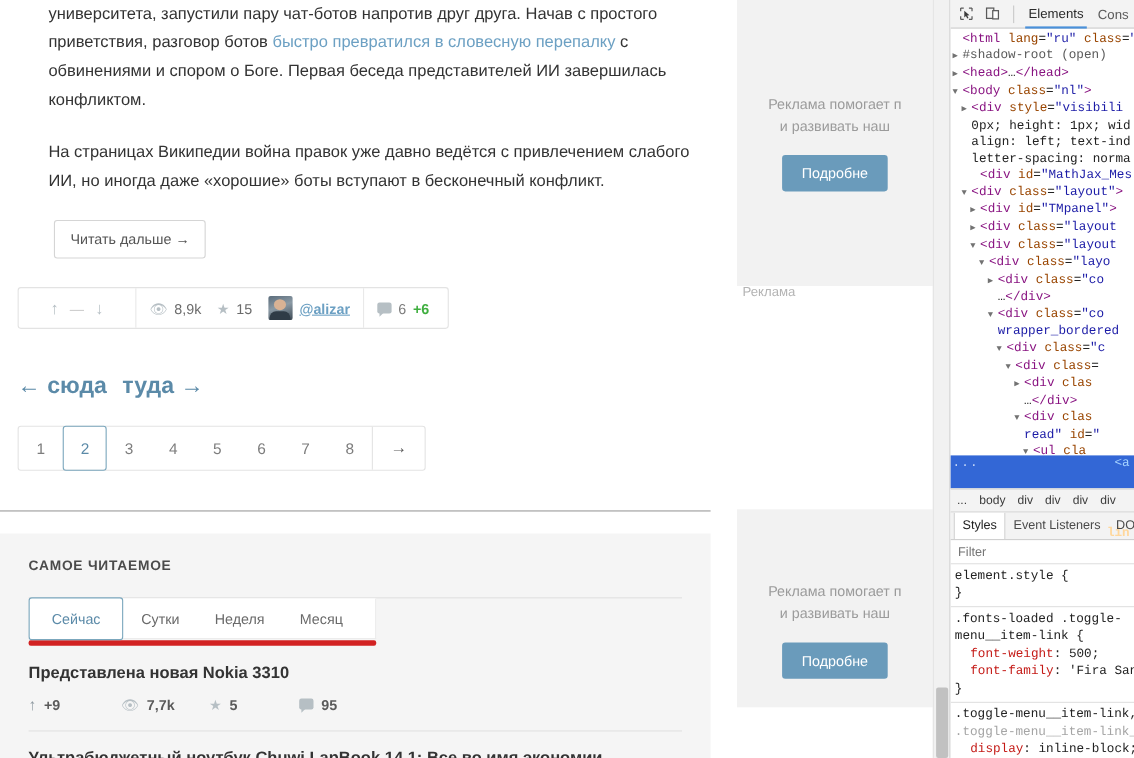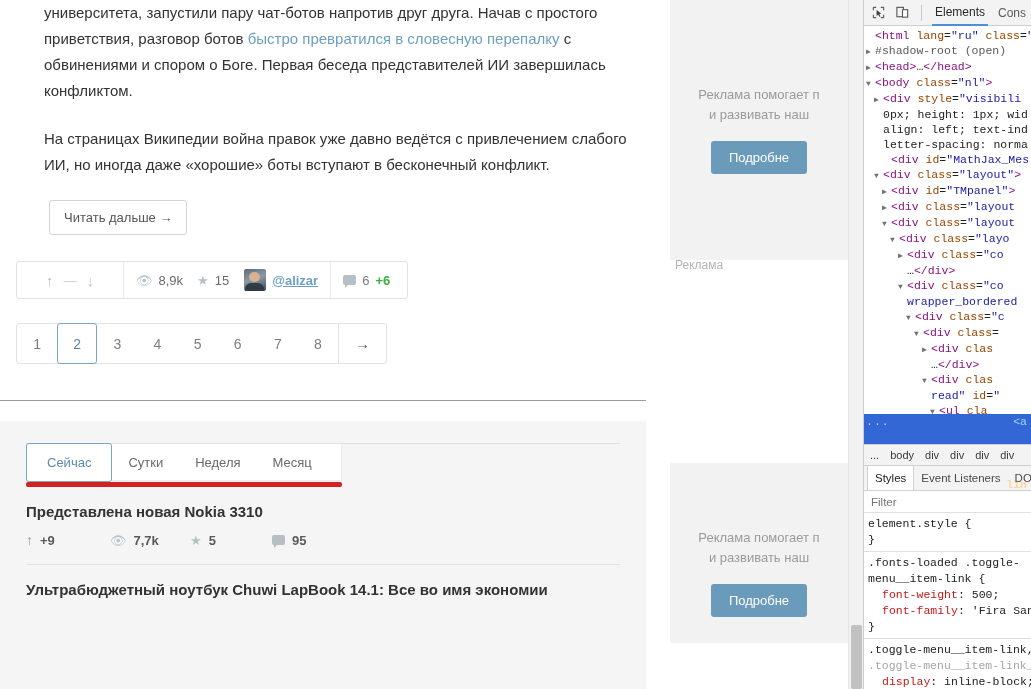--- a/index.html
+++ b/index.html
@@ -506,37 +506,42 @@
           <span class="avatar" style="margin-left:9px"></span>
           <a class="username" href="#">@alizar</a>
         </div>
         <div class="stats-cell">
           <span class="cmt-ico"></span>
           <span class="cmt-count">6</span>
           <span class="cmt-plus">+6</span>
         </div>
       </div>
 
+      <div class="hereThere">
+        <a href="#"><span>←</span> <span>сюда</span></a>
+        <a href="#"><span>туда</span> <span>→</span></a>
+      </div>
 
       <div class="pagination" id="pagination">
           <div class="pg-item">1</div>
           <div class="pg-item active">2</div>
           <div class="pg-item">3</div>
           <div class="pg-item">4</div>
           <div class="pg-item">5</div>
           <div class="pg-item">6</div>
           <div class="pg-item">7</div>
           <div class="pg-item">8</div>
           <div class="pg-gap"></div>
           <div class="pg-item next">→</div>
         </div>
 
       <div class="hr-divider"></div>
 
       <div class="mostread">
+        <div class="mostread-title">САМОЕ ЧИТАЕМОЕ</div>
         <div class="mostread-sep"></div>
         <div class="tabs" id="mostread-tabs">
             <div class="tab active">Сейчас</div>
             <div class="tab">Сутки</div>
             <div class="tab">Неделя</div>
             <div class="tab">Месяц</div>
           </div>
         <div class="red-underline"></div>
 
         <div class="mr-item-title">Представлена новая Nokia 3310</div>

